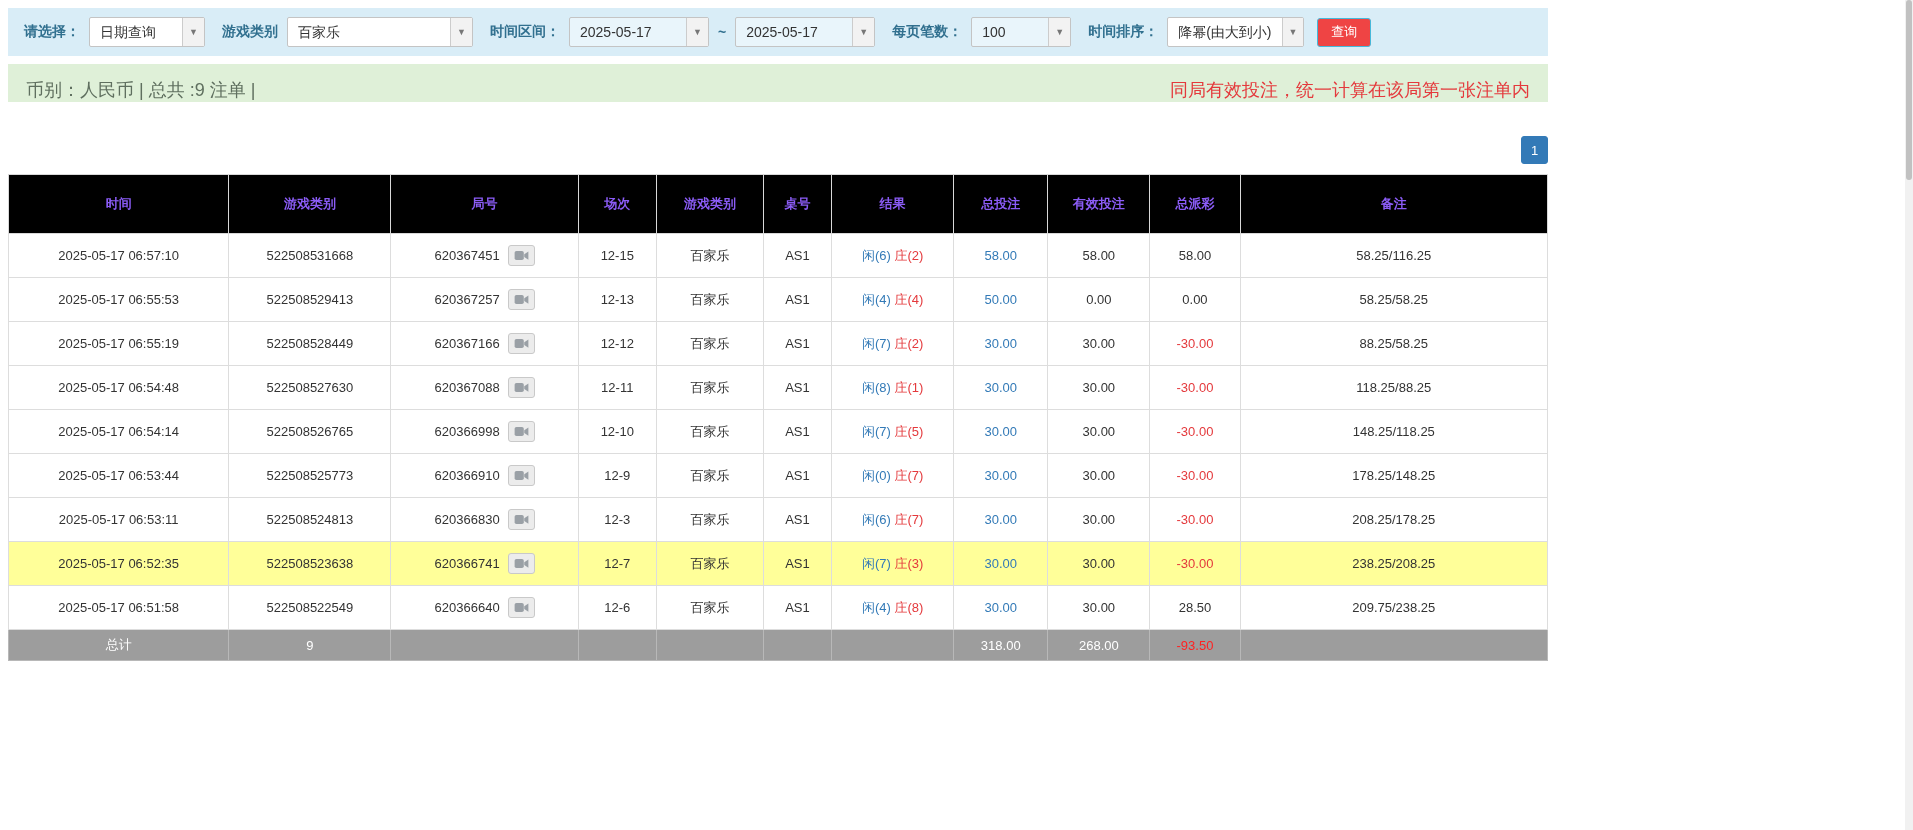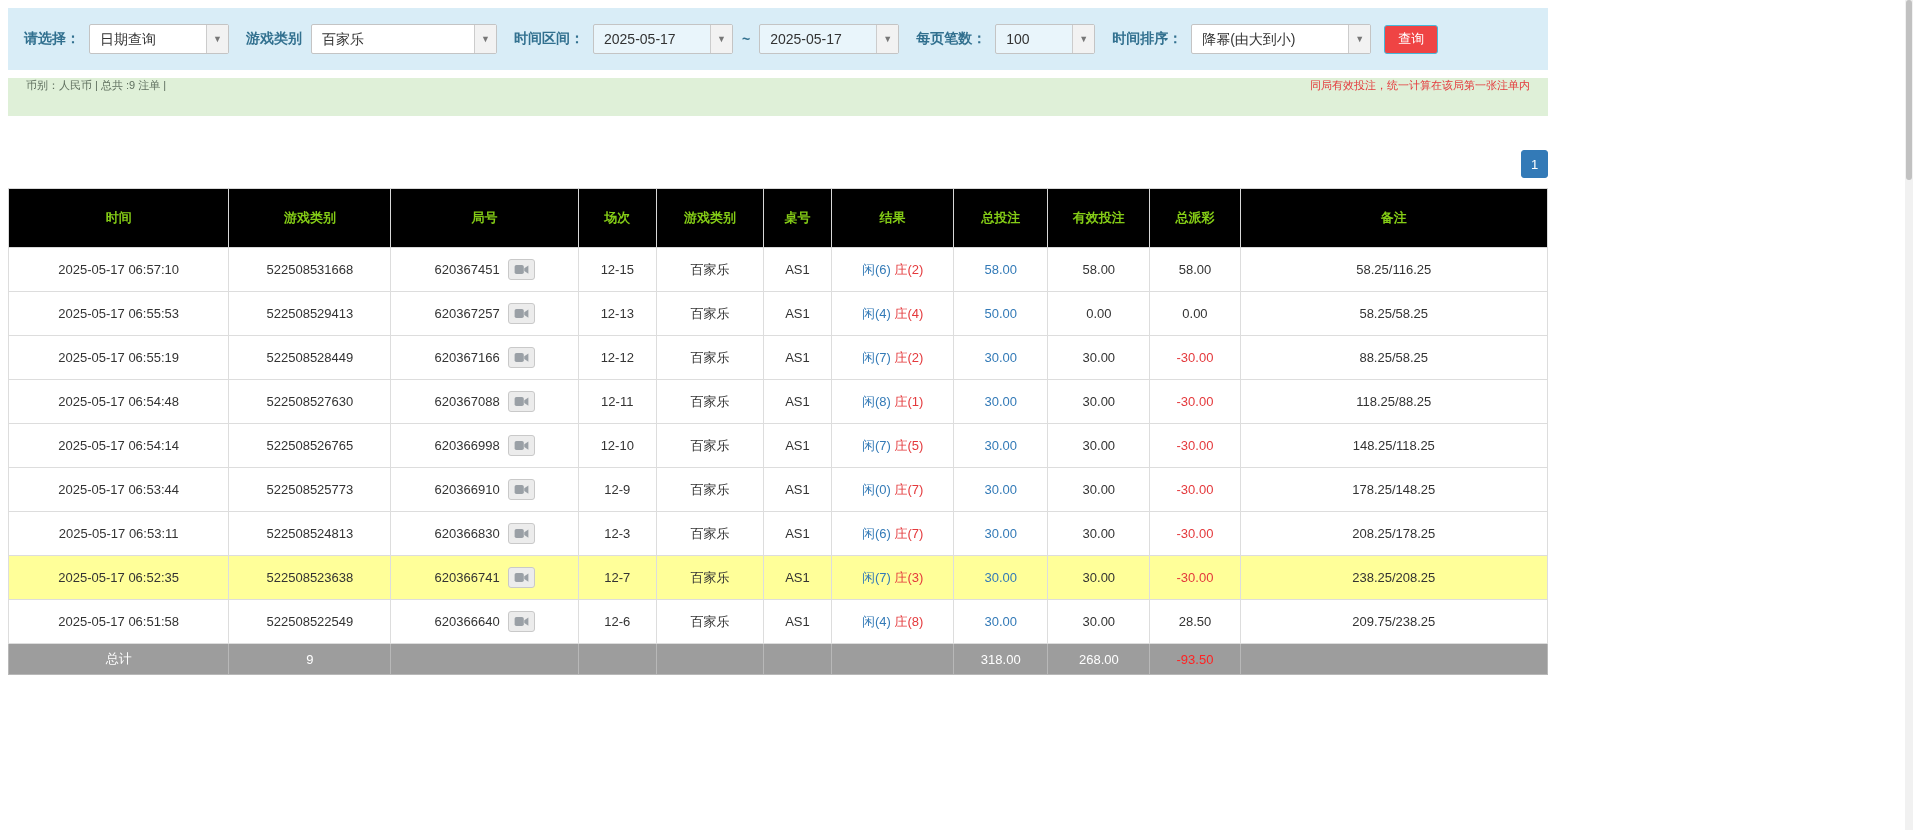--- a/index.html
+++ b/index.html
@@ -9,21 +9,21 @@
     background: #fff;
     font-family: "Liberation Sans", "DejaVu Sans", sans-serif;
     position: relative; overflow: hidden;
     color: #333;
   }
   .content { width: 1540px; margin: 8px 0 0 8px; }
 
   
   .filter-bar {
     background: #d9edf7;
-    padding: 16px 16px;
+    padding: 9px 16px;
     display: flex; align-items: center;
     gap: 9px;
     font-size: 14px;
   }
   .filter-label { color: #31708f; font-weight: bold; white-space: nowrap; }
   .gap { margin-left: 8px; }
   .combo {
     display: inline-flex; align-items: stretch;
     background: #fff; border: 1px solid #c4c4c4; border-radius: 2px;
     height: 30px; cursor: pointer;
@@ -39,40 +39,40 @@
   .query-btn {
     background: #ef4444; color: #fff;
     border: 1px solid #46b8da; border-radius: 3px;
     height: 29px; padding: 0 13px; font-size: 13px; cursor: pointer;
     margin-left: 4px;
   }
 
   
   .info-bar {
     background: #dff0d8; margin-top: 8px;
-    height: 38px; display: flex; align-items: flex-start; justify-content: space-between;
-    padding: 0 18px; font-size: 11px;
+    height: 38px; display: flex; align-items: flex-end; justify-content: space-between;
+    padding: 0 18px; font-size: 18px;
   }
   .info-left { color: #5f6f5f; }
   .info-right { color: #e4393c; }
 
   
   .pagination { display: flex; justify-content: flex-end; margin: 34px 0 10px 0; }
   .page-btn {
     background: #337ab7; color: #fff; border: 1px solid #337ab7;
     min-width: 27px; height: 28px; font-size: 13px; border-radius: 3px; cursor: pointer;
   }
 
   
   table {
     border-collapse: collapse; width: 100%;
     font-size: 13px; color: #333; table-layout: fixed;
   }
   thead th {
-    background: #000; color: #84cc16; font-weight: bold;
+    background: #000; color: #8b5cf6; font-weight: bold;
     height: 27px; border: 1px solid #d8d8d8; padding: 20px 4px;
     text-align: center;
   }
   tbody td {
     border: 1px solid #ddd; height: 44px; text-align: center;
     padding: 2px 6px; background: #fff; overflow: hidden;
   }
   tr.highlight td { background: #ffff99; }
   tfoot td {
     background: #9d9d9d; color: #fff; height: 31px; text-align: center;
@@ -101,21 +101,21 @@
     background: #c1c1c1; border-radius: 3px;
   }
 </style>
 </head>
 <body>
 
 <div class="content">
 
   <div class="filter-bar">
     <span class="filter-label">请选择：</span>
-    <span class="combo" style="width:140px">
+    <span class="combo" style="width:116px">
       <span class="combo-text" style="flex:1">日期查询</span>
       <span class="caret-btn">▼</span>
     </span>
 
     <span class="filter-label gap">游戏类别</span>
     <span class="combo" style="width:186px">
       <span class="combo-text" style="flex:1">百家乐</span>
       <span class="caret-btn">▼</span>
     </span>
 
@@ -130,21 +130,21 @@
       <span class="caret-btn">▼</span>
     </span>
 
     <span class="filter-label gap">每页笔数：</span>
     <span class="combo tinted" style="width:100px">
       <span class="combo-text" style="flex:1">100</span>
       <span class="caret-btn">▼</span>
     </span>
 
     <span class="filter-label gap">时间排序：</span>
-    <span class="combo" style="width:180px">
+    <span class="combo" style="width:137px">
       <span class="combo-text" style="flex:1">降幂(由大到小)</span>
       <span class="caret-btn">▼</span>
     </span>
 
     <button class="query-btn">查询</button>
   </div>
 
   <div class="info-bar">
     <span class="info-left">币别：人民币 | 总共 :9 注单 |</span>
     <span class="info-right">同局有效投注，统一计算在该局第一张注单内</span>

